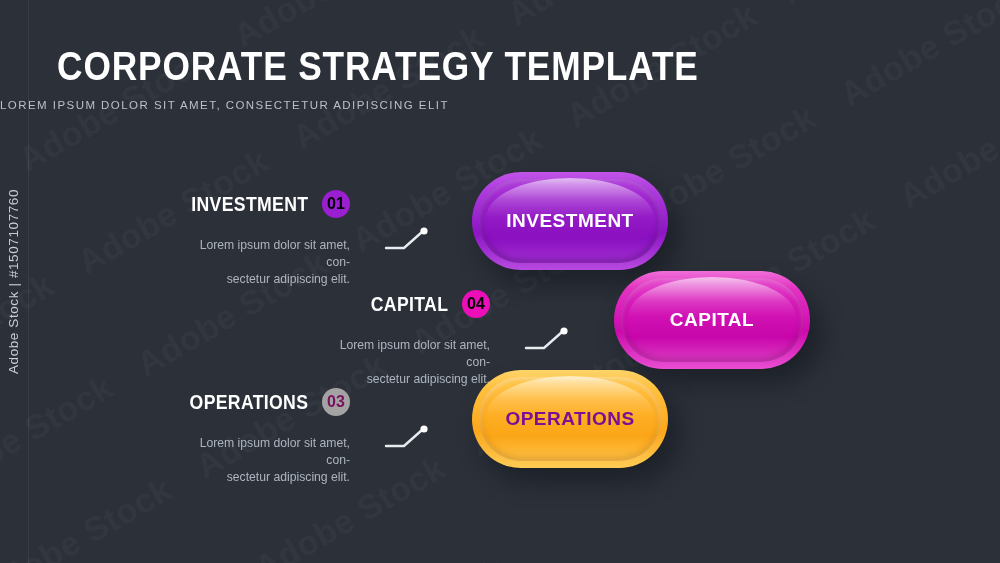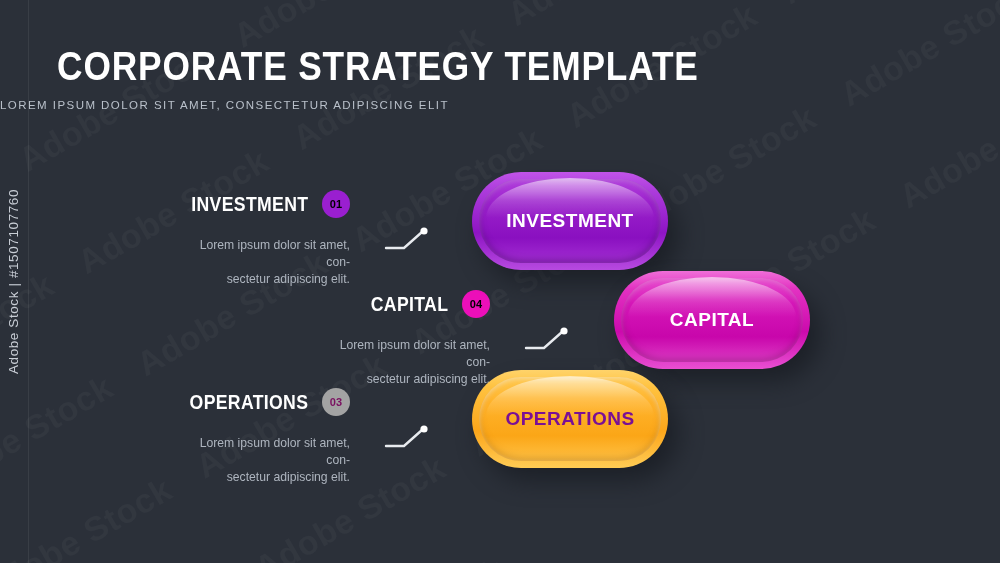--- a/index.html
+++ b/index.html
@@ -115,21 +115,21 @@
     white-space: nowrap;
   }
   .badge {
     width: 28px;
     height: 28px;
     border-radius: 50%;
     flex: 0 0 28px;
     display: flex;
     align-items: center;
     justify-content: center;
-    font-size: 11px;
+    font-size: 16px;
     font-weight: 700;
     letter-spacing: 0.2px;
     font-family: "Liberation Sans Narrow", "Liberation Sans", sans-serif;
   }
   .block-desc {
     margin-top: 19px;
     color: #aeb5bf;
     font-size: 12.2px;
     line-height: 17px;
     text-align: right;

